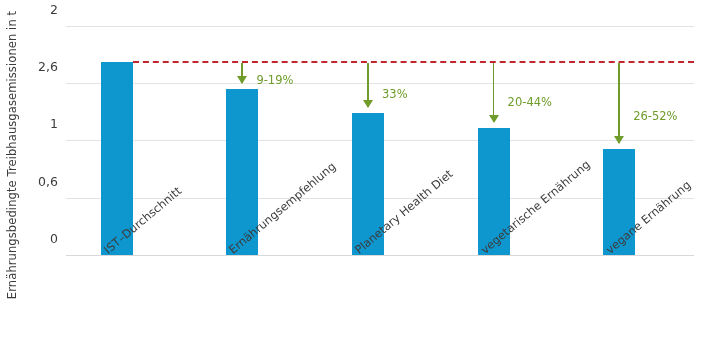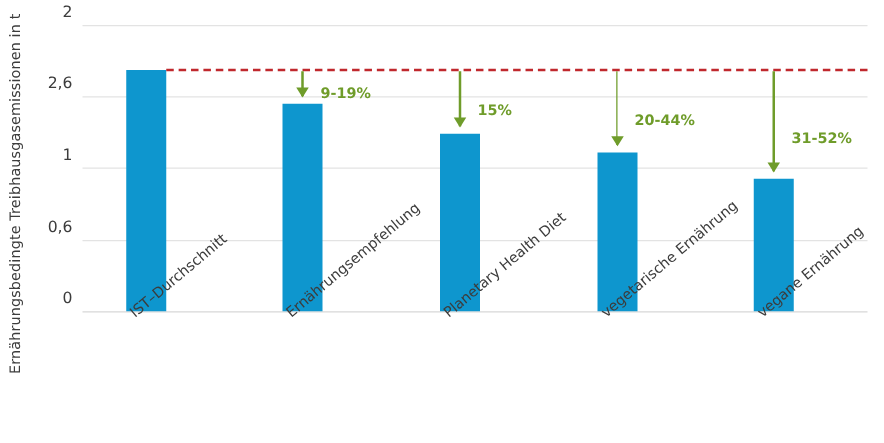--- a/index.html
+++ b/index.html
@@ -58,24 +58,23 @@
     left: 14px;
     top: 0;
     width: 44px;
     height: 354px;
   }
 
   
   #plot-area {
     position: absolute;
     left: 66px;
-    top: 10px;
+    top: 16px;
     width: 628px;
     height: 240px;
-    font-weight: bold;
   }
 
   .gridline {
     position: absolute;
     left: 0;
     width: 100%;
     height: 1px;
     background: #e3e3e3;
   }
   .gridline.baseline {
@@ -188,23 +187,23 @@
     <div class="annotation-arrow" id="arrow-3" style="left: 422.6px; top: 47.495px; height: 58.41px;">
       <div class="shaft" style="background: rgb(111, 156, 42);"></div>
       <div class="head" style="border-top-color: rgb(111, 156, 42);"></div>
     </div>
     <div class="annotation-arrow" id="arrow-4" style="left: 548.2px; top: 47.495px; height: 79.02px;">
       <div class="shaft" style="background: rgb(111, 156, 42);"></div>
       <div class="head" style="border-top-color: rgb(111, 156, 42);"></div>
     </div>
 
     <div class="annotation-label" id="anno-1" style="left: 190.4px; top: 57.495px; color: rgb(111, 156, 42);">9-19%</div>
-    <div class="annotation-label" id="anno-2" style="left: 316px; top: 71.495px; color: rgb(111, 156, 42);">15%</div>
+    <div class="annotation-label" id="anno-2" style="left: 316px; top: 71.495px; color: rgb(111, 156, 42);">33%</div>
     <div class="annotation-label" id="anno-3" style="left: 441.6px; top: 79.495px; color: rgb(111, 156, 42);">20-44%</div>
-    <div class="annotation-label" id="anno-4" style="left: 567.2px; top: 93.495px; color: rgb(111, 156, 42);">31-52%</div>
+    <div class="annotation-label" id="anno-4" style="left: 567.2px; top: 93.495px; color: rgb(111, 156, 42);">26-52%</div>
   </div>
 
   <div id="x-labels">
     <div class="x-label" id="xlab-0" style="left: 34.8px;">IST–Durchschnitt</div>
     <div class="x-label" id="xlab-1" style="left: 160.4px;">Ernährungsempfehlung</div>
     <div class="x-label" id="xlab-2" style="left: 286px;">Planetary Health Diet</div>
     <div class="x-label" id="xlab-3" style="left: 411.6px;">vegetarische Ernährung</div>
     <div class="x-label" id="xlab-4" style="left: 537.2px;">vegane Ernährung</div>
   </div>
 

